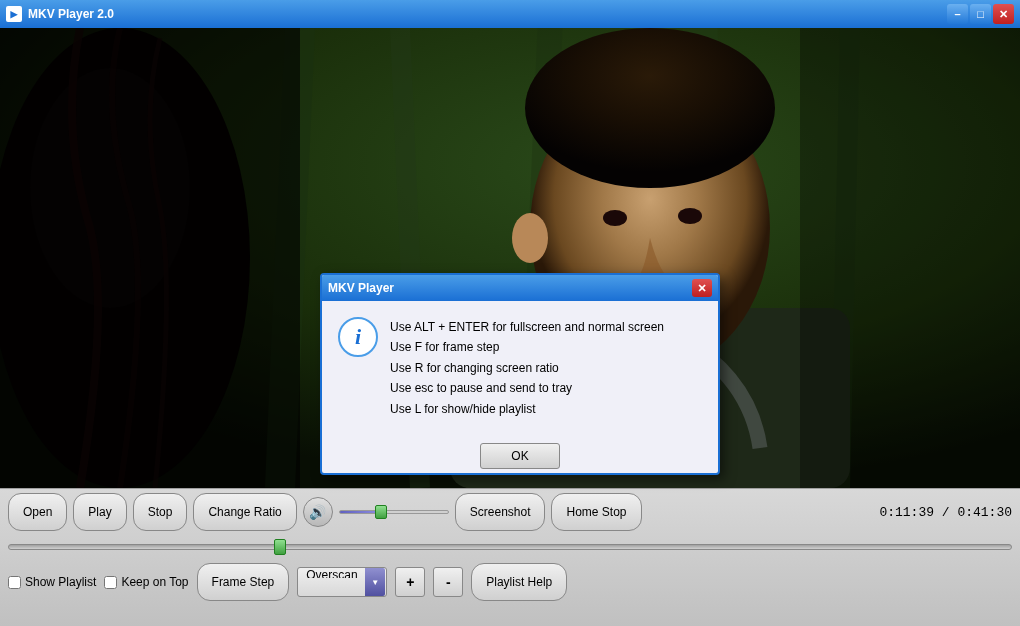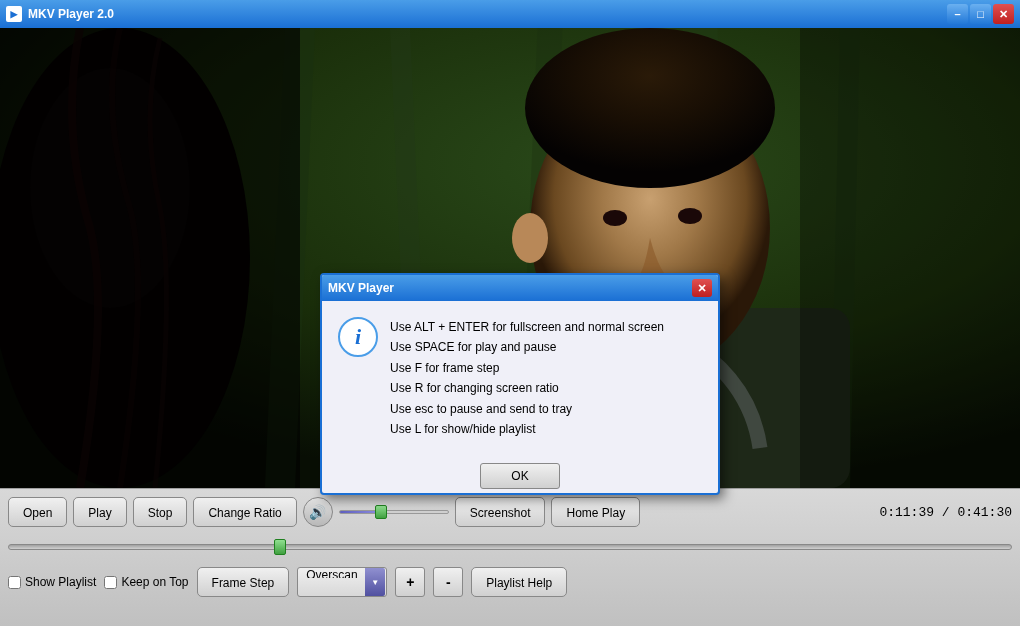--- a/index.html
+++ b/index.html
@@ -95,25 +95,25 @@
 
     .controls-row1 {
       display: flex;
       align-items: center;
       padding: 6px 8px;
       gap: 6px;
       height: 46px;
     }
 
     .ctrl-btn {
-      height: 30px;
+      height: 38px;
       padding: 8px 14px;
       background: linear-gradient(to bottom, #f0f0f0, #d0d0d0);
       border: 1px solid #888;
-      border-radius: 5px;
+      border-radius: 13px;
       cursor: pointer;
       font-size: 12px;
       color: #000;
       white-space: nowrap;
     }
 
     
     .vol-btn {
       width: 30px;
       height: 30px;
@@ -434,21 +434,21 @@
 
       <div class="vol-btn">🔊</div>
 
       <div class="vol-slider-wrap">
         <div class="vol-track">
           <div class="vol-thumb"></div>
         </div>
       </div>
 
       <button class="ctrl-btn">Screenshot</button>
-      <button class="ctrl-btn">Home Play</button>
+      <button class="ctrl-btn">Home Stop</button>
 
       <span class="time-display">0:11:39 / 0:41:30</span>
     </div>
 
     <div class="progress-row">
       <div class="progress-track">
         <div class="progress-thumb"></div>
       </div>
     </div>
 
@@ -485,21 +485,20 @@
   <div class="dialog-overlay">
     <div class="dialog">
       <div class="dialog-title-bar">
         <span class="dialog-title-text">MKV Player</span>
         <button class="dialog-close-btn">✕</button>
       </div>
       <div class="dialog-body">
         <div class="dialog-icon">i</div>
         <div class="dialog-text">
           <div>Use ALT + ENTER for fullscreen and normal screen</div>
-          <div>Use SPACE for play and pause</div>
           <div>Use F for frame step</div>
           <div>Use R for changing screen ratio</div>
           <div>Use esc to pause and send to tray</div>
           <div>Use L for show/hide playlist</div>
         </div>
       </div>
       <div class="dialog-footer">
         <button class="ok-btn">OK</button>
       </div>
     </div>

